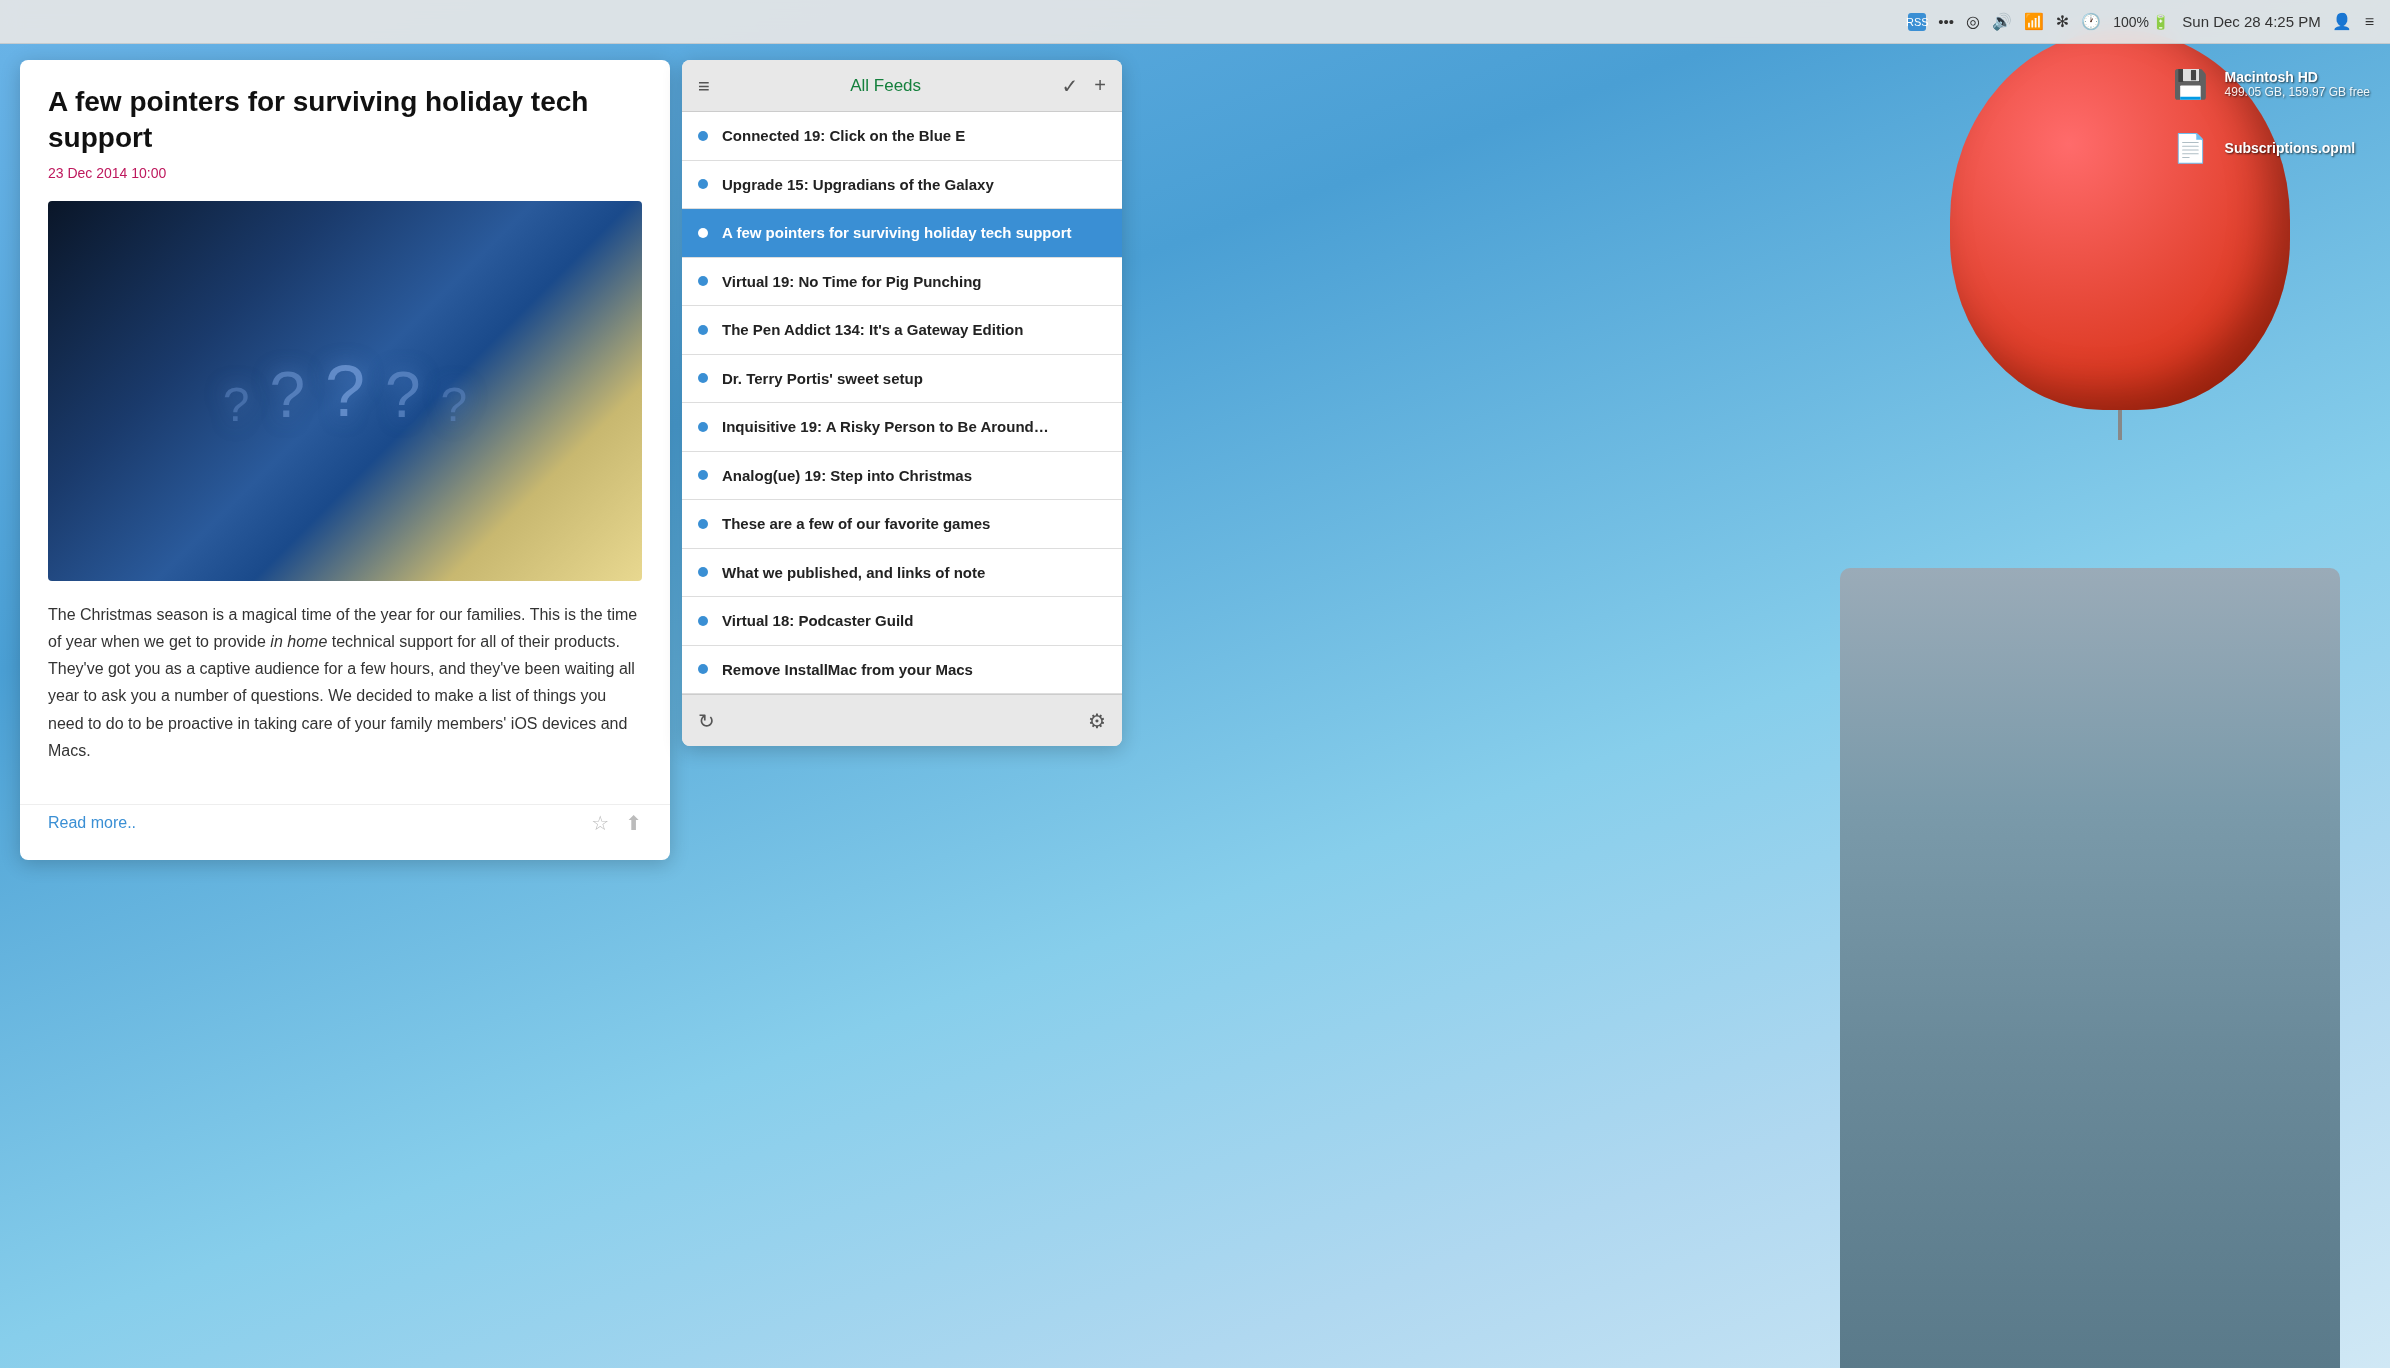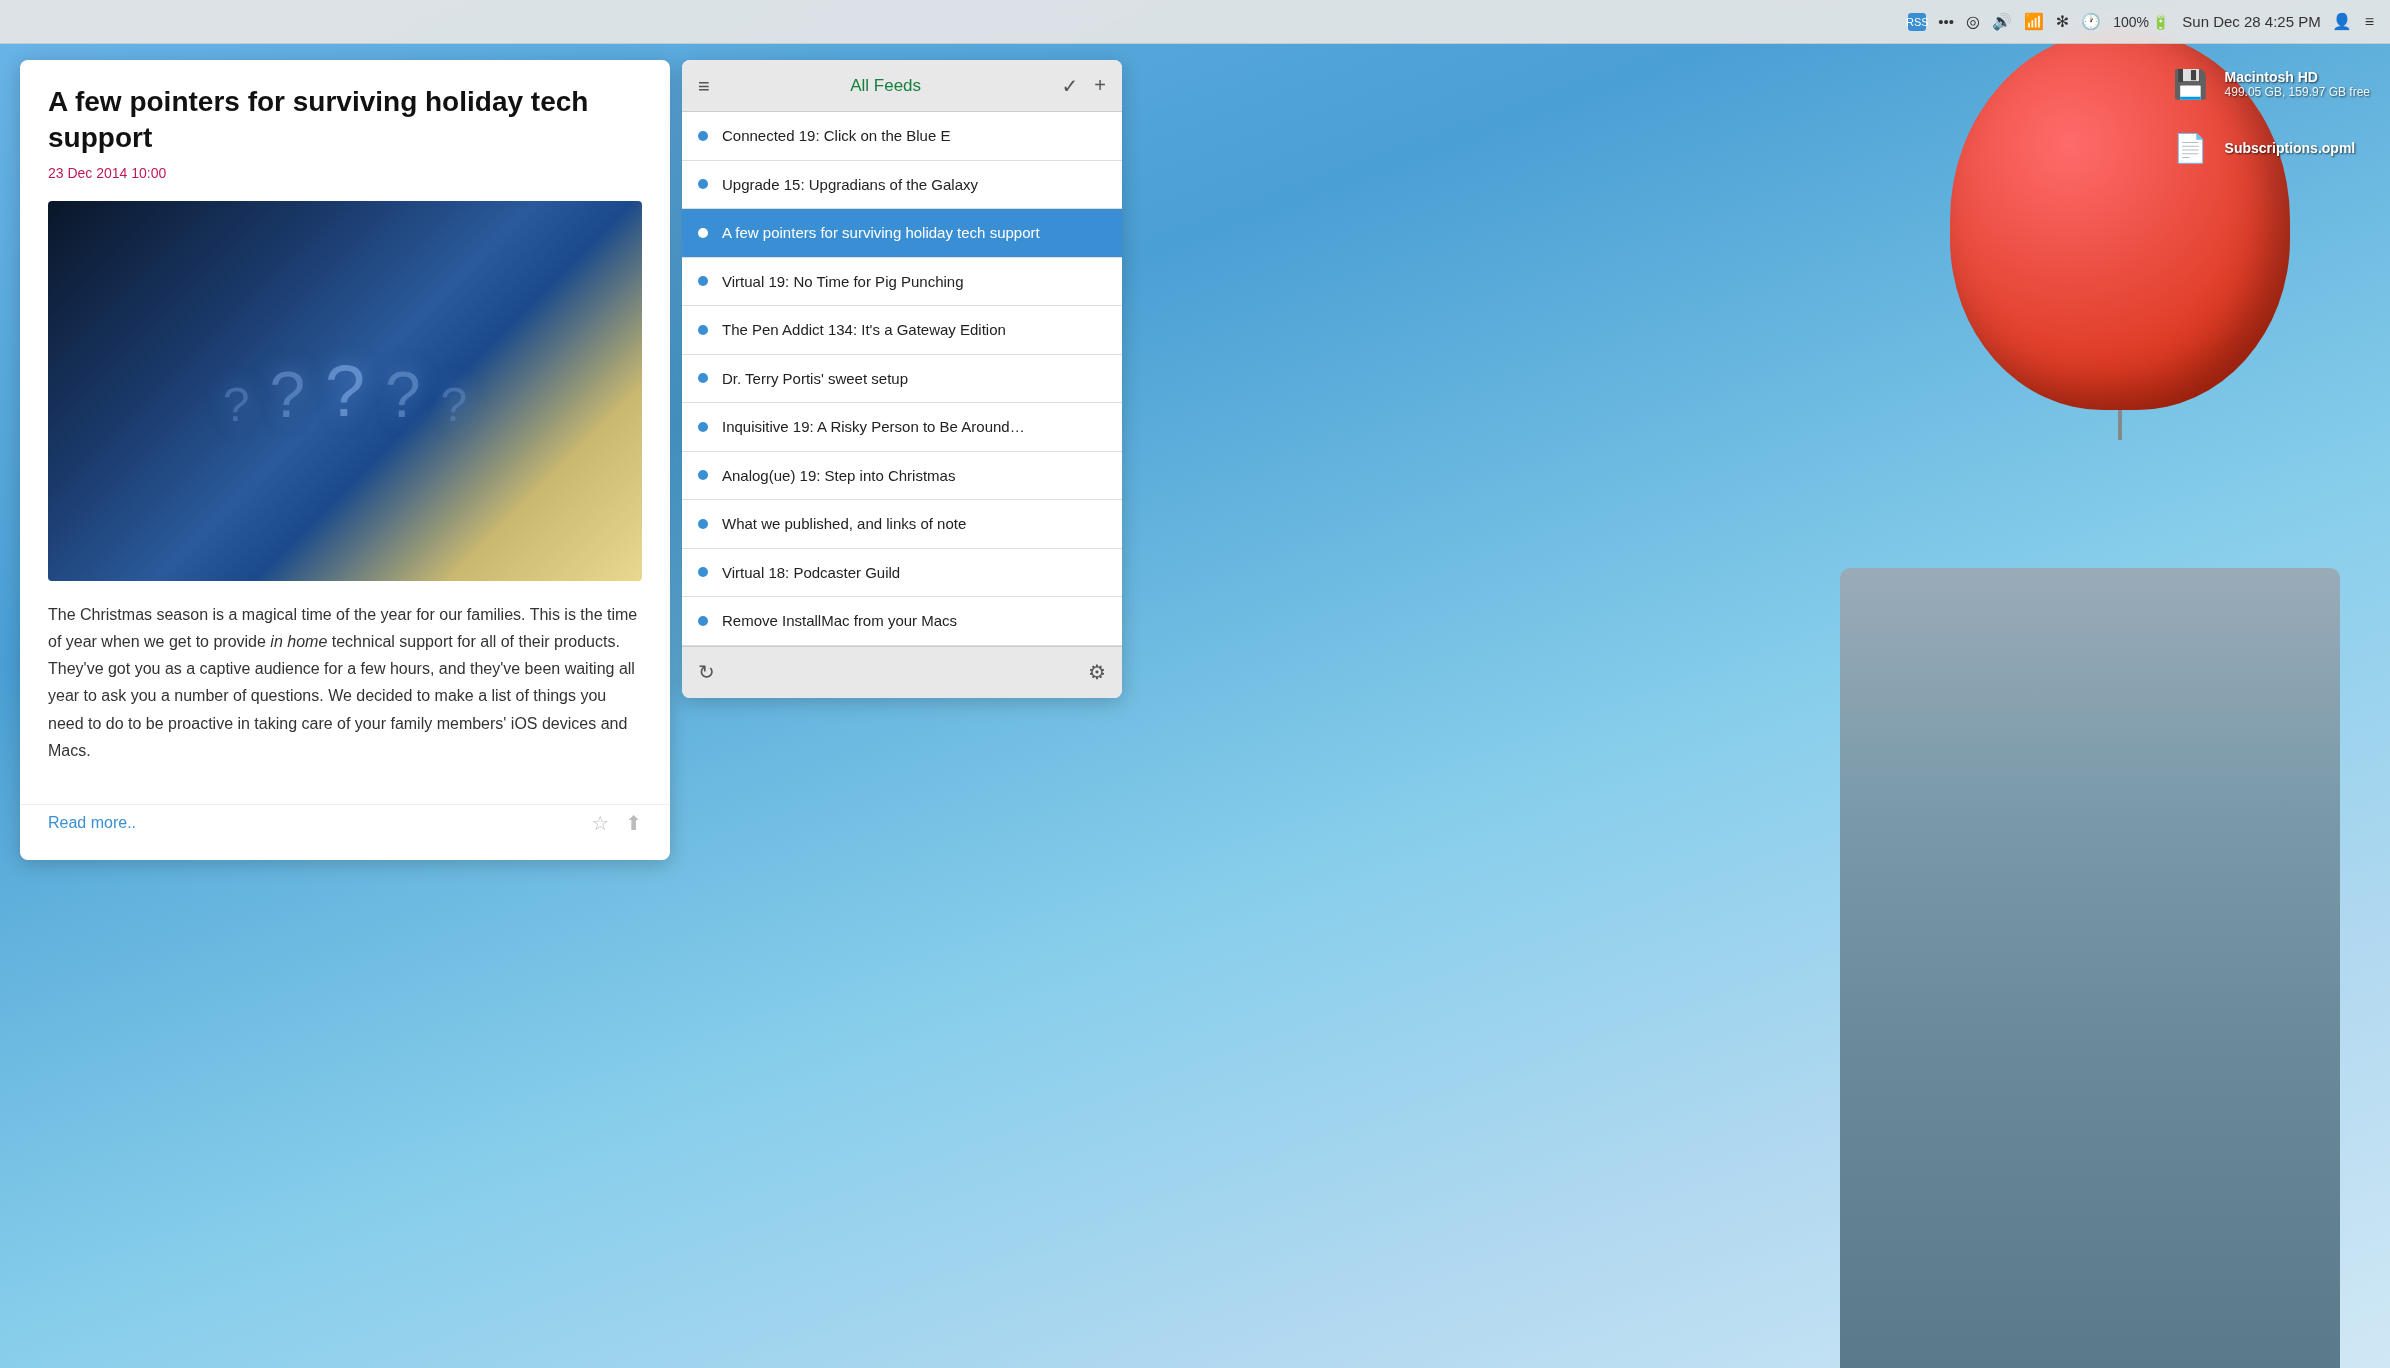--- a/index.html
+++ b/index.html
@@ -325,20 +325,21 @@
     }
 
     .feed-item.active .feed-dot {
       background: white;
     }
 
     .feed-item-text {
       font-size: 15px;
       color: #222;
       line-height: 1.3;
+      font-weight: bold;
     }
 
     #feed-footer {
       background: #e8e8e8;
       border-top: 1px solid #ccc;
       padding: 0 16px;
       height: 52px;
       display: flex;
       align-items: center;
       justify-content: space-between;
@@ -470,20 +471,24 @@
         <div class="feed-item">
           <span class="feed-dot"></span>
           <span class="feed-item-text">Inquisitive 19: A Risky Person to Be Around…</span>
         </div>
         <div class="feed-item">
           <span class="feed-dot"></span>
           <span class="feed-item-text">Analog(ue) 19: Step into Christmas</span>
         </div>
         <div class="feed-item">
           <span class="feed-dot"></span>
+          <span class="feed-item-text">These are a few of our favorite games</span>
+        </div>
+        <div class="feed-item">
+          <span class="feed-dot"></span>
           <span class="feed-item-text">What we published, and links of note</span>
         </div>
         <div class="feed-item">
           <span class="feed-dot"></span>
           <span class="feed-item-text">Virtual 18: Podcaster Guild</span>
         </div>
         <div class="feed-item">
           <span class="feed-dot"></span>
           <span class="feed-item-text">Remove InstallMac from your Macs</span>
         </div>

